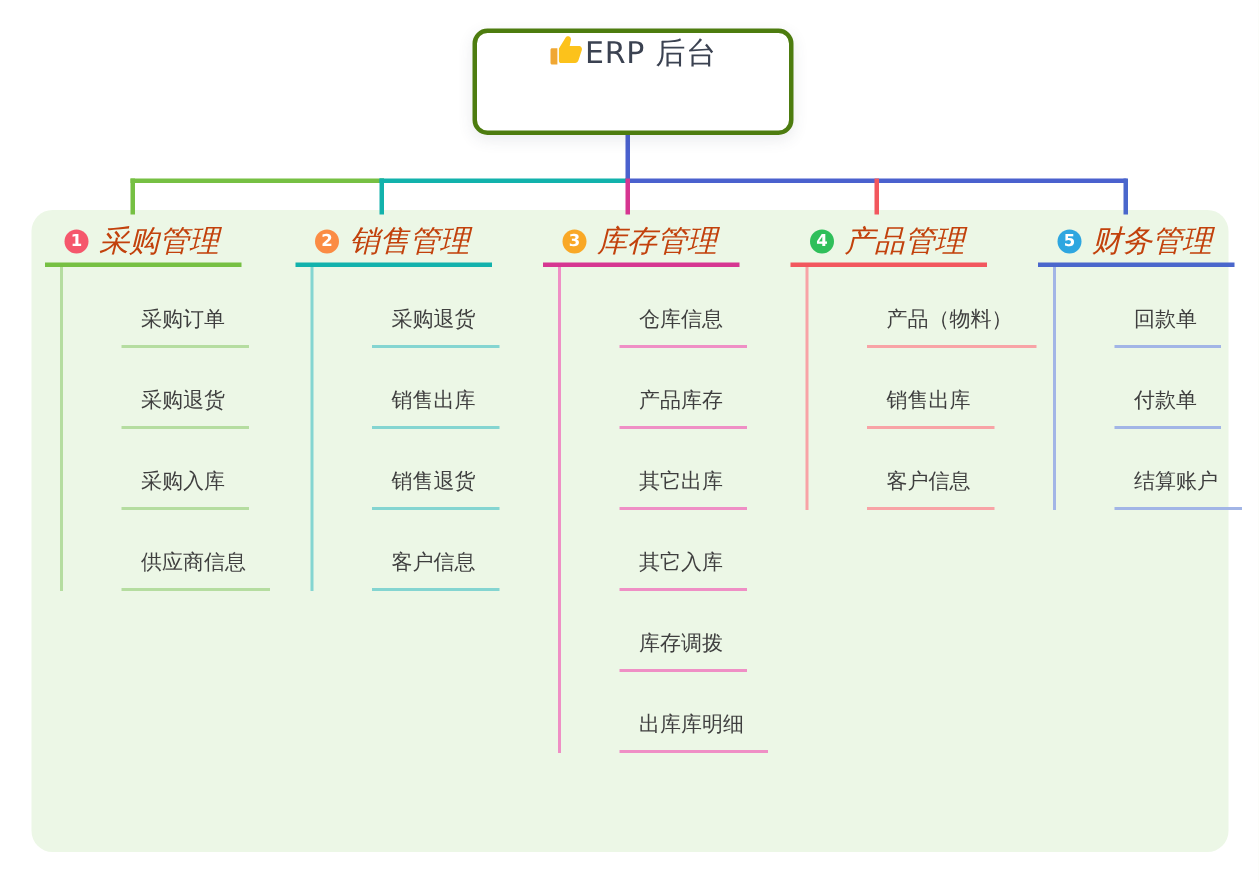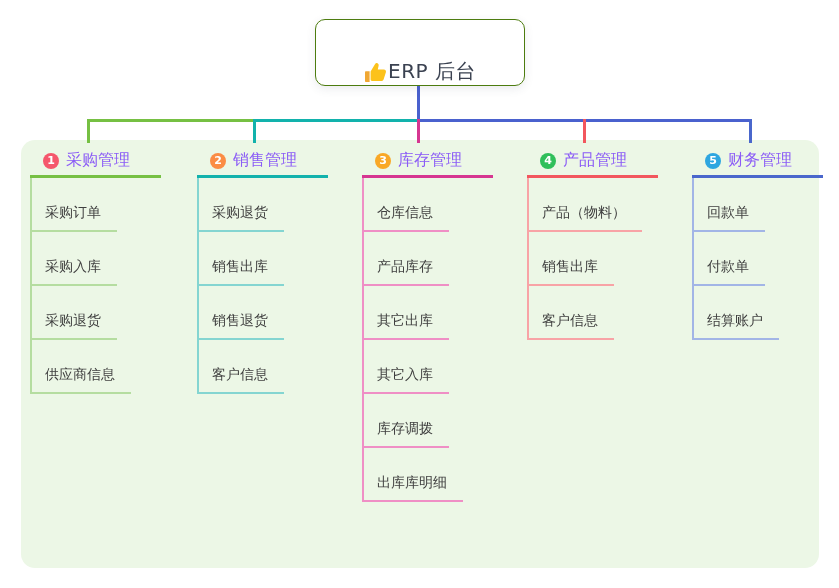--- a/index.html
+++ b/index.html
@@ -4,23 +4,23 @@
 <style>
   html,body{margin:0;padding:0;background:#fff;}
   .canvas{
     position:relative;width:839px;height:588px;overflow:hidden;
     font-family:"DejaVu Sans","Liberation Sans",sans-serif;
     background:#fff;
   }
   
   .root-card{
     position:absolute;left:315px;top:19px;width:208px;height:65px;
-    background:#fff;border:1px solid #4d7c0f;border-radius:10px;
+    background:#fff;border:3px solid #4d7c0f;border-radius:10px;
     box-shadow:0 3px 10px rgba(60,70,90,.10);
-    display:flex;align-items:flex-end;justify-content:center;gap:0;
+    display:flex;align-items:flex-start;justify-content:center;gap:0;
     z-index:3;
   }
   .root-card .title{font-size:20px;font-weight:500;color:#3b4251;letter-spacing:.5px;}
   .thumb{width:24px;height:24px;display:block;}
   
   .stem{position:absolute;left:417px;top:84px;width:3px;height:37px;z-index:2;}
   .rail{position:absolute;top:119px;height:3px;z-index:2;}
   .rail.s1{left:87px;width:169px;}
   .rail.s2{left:253px;width:166px;}
   .rail.s3{left:417px;width:334px;}
@@ -41,24 +41,25 @@
     width:118px;height:29px;box-sizing:content-box;
     border-bottom:3px solid var(--line);
     display:flex;align-items:center;gap:7px;padding-left:13px;
     cursor:default;
   }
   .badge{
     width:16px;height:16px;border-radius:50%;background:var(--badge);
     color:#fff;font-size:11px;font-weight:bold;line-height:16px;
     text-align:center;flex:0 0 auto;
   }
-  .branch-label{font-size:16px;font-weight:500;color:#8b5cf6;white-space:nowrap;}
+  .branch-label{font-size:20px;font-weight:500;color:#c2410c;white-space:nowrap;font-style:italic;}
   .children{
-    width:max-content;
+    margin-left:10px;width:max-content;
     border-left:2px solid var(--child);
+    padding-left:39px;
   }
   .child{
     box-sizing:border-box;height:54px;width:max-content;
     border-bottom:2px solid var(--child);
     display:flex;align-items:flex-end;
     padding:0 16px 8px 13px;
     font-size:14px;color:#3f3f3f;white-space:nowrap;
   }
 </style>
 </head>
@@ -86,22 +87,22 @@
 
   <div class="panel" style="background: rgb(236, 247, 230);"></div>
 
   <div class="branch b1" style="--line: #76c043; --child: #b5dda0; --badge: #f5576c;">
     <div class="branch-header">
       <span class="badge">1</span>
       <span class="branch-label">采购管理</span>
     </div>
     <div class="children">
       <div class="child">采购订单</div>
+      <div class="child">采购退货</div>
       <div class="child">采购入库</div>
-      <div class="child">采购退货</div>
       <div class="child">供应商信息</div>
     </div>
   </div>
 
   <div class="branch b2" style="--line: #12b2ac; --child: #84d5d1; --badge: #fb8c44;">
     <div class="branch-header">
       <span class="badge">2</span>
       <span class="branch-label">销售管理</span>
     </div>
     <div class="children">

